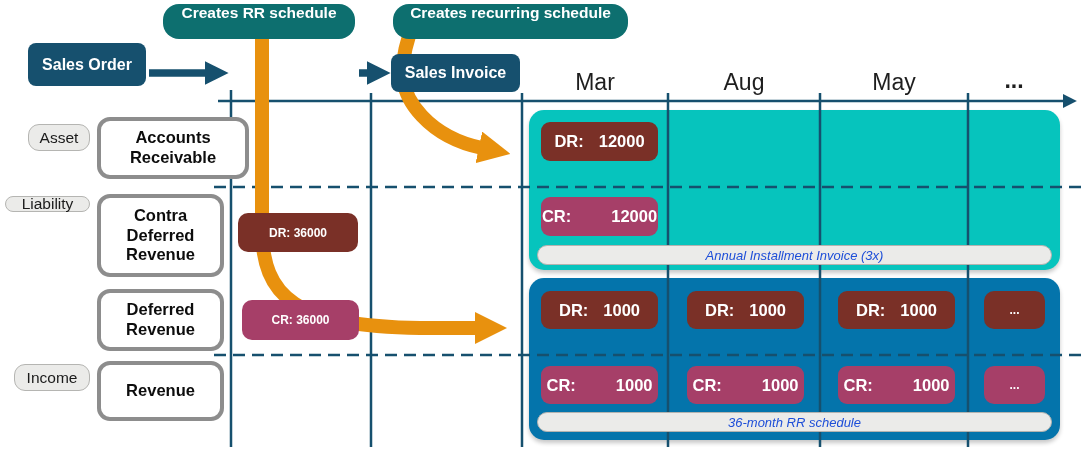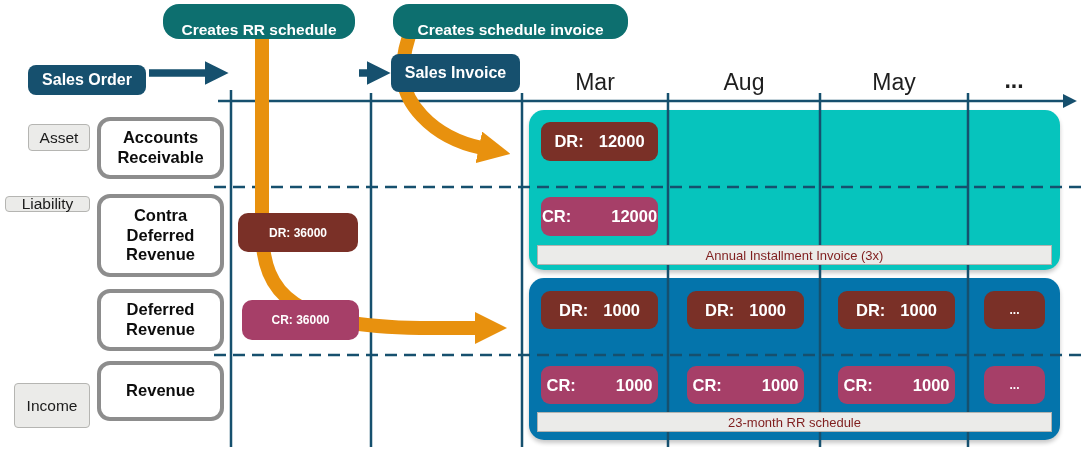--- a/index.html
+++ b/index.html
@@ -10,60 +10,60 @@
   .canvas *{box-sizing:border-box;}
   
   .region{position:absolute;border-radius:15px;z-index:1;box-shadow:0 3px 4px rgba(0,0,0,.22);}
   .region.teal{background:#06c4bd;}
   .region.blue{background:#0474ab;}
   
   svg.lines{position:absolute;left:0;top:0;z-index:2;}
   
   .badge-top{
     position:absolute;z-index:3;background:#0d6f6f;color:#fff;border-radius:16px;
-    display:flex;align-items:flex-end;justify-content:center;
+    display:flex;align-items:flex-start;justify-content:center;
     font-weight:bold;font-size:15.5px;
   }
   
   .flow-box{
     position:absolute;z-index:3;background:#16506e;color:#fff;border-radius:8px;
     display:flex;align-items:center;justify-content:center;
     font-weight:bold;font-size:16px;
   }
   
   .month{
     position:absolute;z-index:3;display:flex;align-items:center;justify-content:center;
     font-size:23px;color:#1e1e1e;
   }
   
   .cat-label{
-    position:absolute;z-index:3;background:#ebebe9;border:1.5px solid #b5b5b2;border-radius:4px;
+    position:absolute;z-index:3;background:#ebebe9;border:1.5px solid #b5b5b2;border-radius:11px;
     display:flex;align-items:center;justify-content:center;
     font-size:15.5px;color:#1b1b1b;
   }
   
   .acct-box{
     position:absolute;z-index:3;background:#ffffff;border:4px solid #8d8d8d;border-radius:13px;
     display:flex;align-items:center;justify-content:center;text-align:center;
     font-weight:bold;font-size:16.5px;color:#0d0d0d;line-height:1.2;padding:2px 6px;
   }
   
   .entry{
     position:absolute;z-index:3;color:#fff;border-radius:9px;
     display:flex;align-items:center;justify-content:center;gap:15px;
     font-weight:bold;font-size:16.5px;
   }
   .entry.debit{background:#7a3027;}
   .entry.credit{background:#a63f68;gap:40px;}
   .entry.single{gap:0;font-size:12px;border-radius:10px;}
   
   .caption{
-    position:absolute;z-index:3;background:#ebebe9;border:1.5px solid #b3b3b0;border-radius:0;
+    position:absolute;z-index:3;background:#ebebe9;border:1.5px solid #b3b3b0;border-radius:10px;
     display:flex;align-items:center;justify-content:center;
-    font-size:13px;color:#7f1d1d;
+    font-size:13px;color:#1d4ed8;font-style:italic;
   }
 </style>
 </head>
 <body>
 
 <div class="canvas">
 
   <div class="region teal" style="left:529px;top:110px;width:531px;height:160px"></div>
   <div class="region blue" style="left:529px;top:278px;width:531px;height:162px"></div>
 
@@ -103,24 +103,24 @@
       <path d="M262,34 L262,246"></path>
       <path d="M262,228 C262,298 296,326 420,328 L478,328" marker-end="url(#orangeHead)"></path>
       <path d="M409,36 C399,68 399,92 422,116 C438,133 458,143 482,148" marker-end="url(#orangeHead)"></path>
     </g>
   </svg>
 
   <div class="badge-top" style="left:163px;top:4px;width:192px;height:35px">
     <span>Creates RR schedule</span>
   </div>
   <div class="badge-top" style="left:393px;top:4px;width:235px;height:35px">
-    <span>Creates schedule invoice</span>
-  </div>
-
-  <div class="flow-box" style="left:28px;top:65px;width:118px;height:30px">
+    <span>Creates recurring schedule</span>
+  </div>
+
+  <div class="flow-box" style="left:28px;top:43px;width:118px;height:43px">
     <span>Sales Order</span>
   </div>
   <div class="flow-box" style="left:391px;top:54px;width:129px;height:38px">
     <span>Sales Invoice</span>
   </div>
 
   <div class="month" style="left:522px;top:68px;width:146px;height:28px">
     <span>Mar</span>
   </div>
   <div class="month" style="left:668px;top:68px;width:152px;height:28px">
@@ -132,25 +132,25 @@
   <div class="month" style="left:968px;top:66px;width:92px;height:28px;font-weight:bold">
     <span>...</span>
   </div>
 
   <div class="cat-label" style="left:28px;top:124px;width:62px;height:27px">
     <span>Asset</span>
   </div>
   <div class="cat-label" style="left:5px;top:196px;width:85px;height:16px">
     <span>Liability</span>
   </div>
-  <div class="cat-label" style="left:14px;top:383px;width:76px;height:45px">
+  <div class="cat-label" style="left:14px;top:364px;width:76px;height:27px">
     <span>Income</span>
   </div>
 
-  <div class="acct-box" style="left:97px;top:117px;width:127px;height:62px">
+  <div class="acct-box" style="left:97px;top:117px;width:152px;height:62px">
     <span>Accounts Receivable</span>
   </div>
   <div class="acct-box" style="left:97px;top:194px;width:127px;height:83px">
     <span>Contra Deferred Revenue</span>
   </div>
   <div class="acct-box" style="left:97px;top:289px;width:127px;height:62px">
     <span>Deferred Revenue</span>
   </div>
   <div class="acct-box" style="left:97px;top:361px;width:127px;height:60px">
     <span>Revenue</span>
@@ -201,16 +201,16 @@
   </div>
   <div class="entry credit" style="left:838px;top:366px;width:117px;height:38px">
     <span>CR:</span>
     <span>1000</span>
   </div>
   <div class="entry credit single" style="left:984px;top:366px;width:61px;height:38px">
     <span>...</span>
   </div>
 
   <div class="caption" style="left:537px;top:412px;width:515px;height:20px">
-    <span>23-month RR schedule</span>
+    <span>36-month RR schedule</span>
   </div>
 
 </div>
 
 </body></html>

